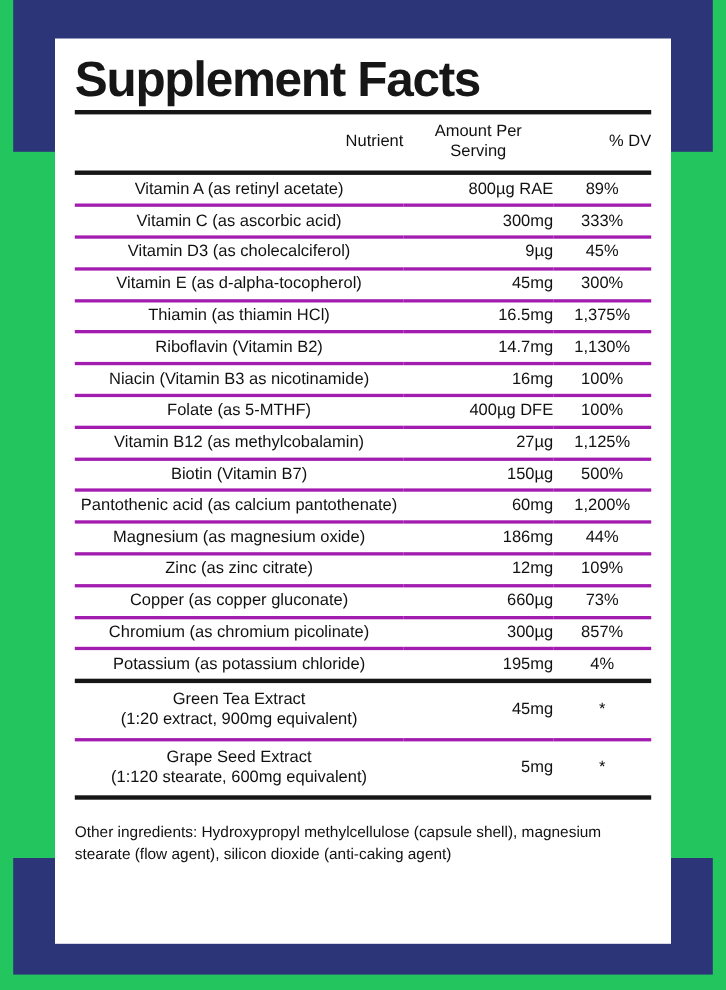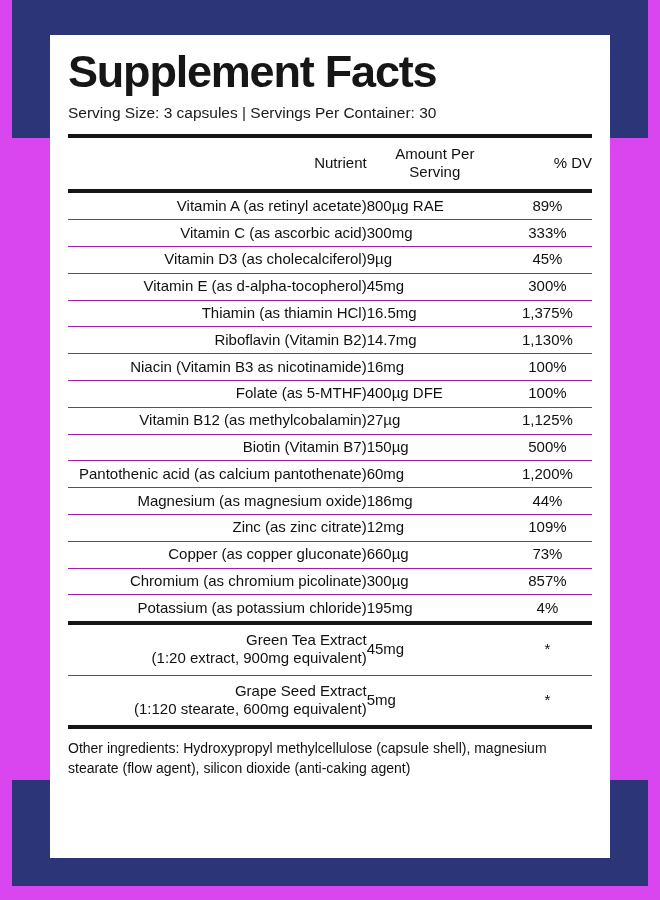--- a/index.html
+++ b/index.html
@@ -9,21 +9,21 @@
     width: 660px;
     height: 900px;
     background: #ffffff;
     font-family: "Liberation Sans", sans-serif;
   }
 
   .page {
     position: relative;
     width: 660px;
     height: 900px;
-    background: #d946ef;
+    background: #22c55e;
     overflow: hidden;
   }
 
   
   .navy-top {
     position: absolute;
     left: 12px;
     top: 0px;
     width: 636px;
     height: 138px;
@@ -93,59 +93,58 @@
     vertical-align: middle;
   }
   .hdr th.h-name   { text-align: right; margin-top: 31px; }
   .hdr th.h-amount { text-align: center; line-height: 1.18; }
   .hdr th.h-dv     { text-align: right; }
 
   .facts td {
     font-size: 15px;
     color: #111;
     padding: 3.5px 0 4px 0;
-    border-top: 1px solid #a21caf;
+    border-top: 3px solid #a21caf;
     line-height: 1.22;
   }
   .facts tbody.nutrients tr:first-child td {
     border-top: none;
   }
-  .facts td.t-name   { text-align: right; }
-  .facts td.t-amount { text-align: left; }
+  .facts td.t-name   { text-align: center; }
+  .facts td.t-amount { text-align: right; }
   .facts td.t-dv     { text-align: center; }
 
   tbody.extracts td {
     padding: 6px 0 7px 0;
     vertical-align: middle;
   }
   tbody.extracts tr:first-child td { border-top: none; }
   .ext-line1 { display: block; }
   .ext-line2 { display: block; }
   .star { font-size: 16px; }
 
   .other-ing {
     font-size: 14px;
     color: #111;
     line-height: 1.38;
-    padding-top: 10px;
+    padding-top: 20px;
   }
 </style>
 </head>
 <body>
 
 <div class="page">
 
   <div class="navy-top"></div>
   <div class="navy-bottom"></div>
 
   <div class="card">
 
     <div class="title">Supplement Facts</div>
 
-    <div class="serving-line">Serving Size: 3 capsules  |  Servings Per Container: 30</div>
 
     <div class="rule-thick"></div>
 
     <table class="facts">
       <colgroup>
         <col class="c-name">
         <col class="c-amount">
         <col class="c-dv">
       </colgroup>
       <thead>

